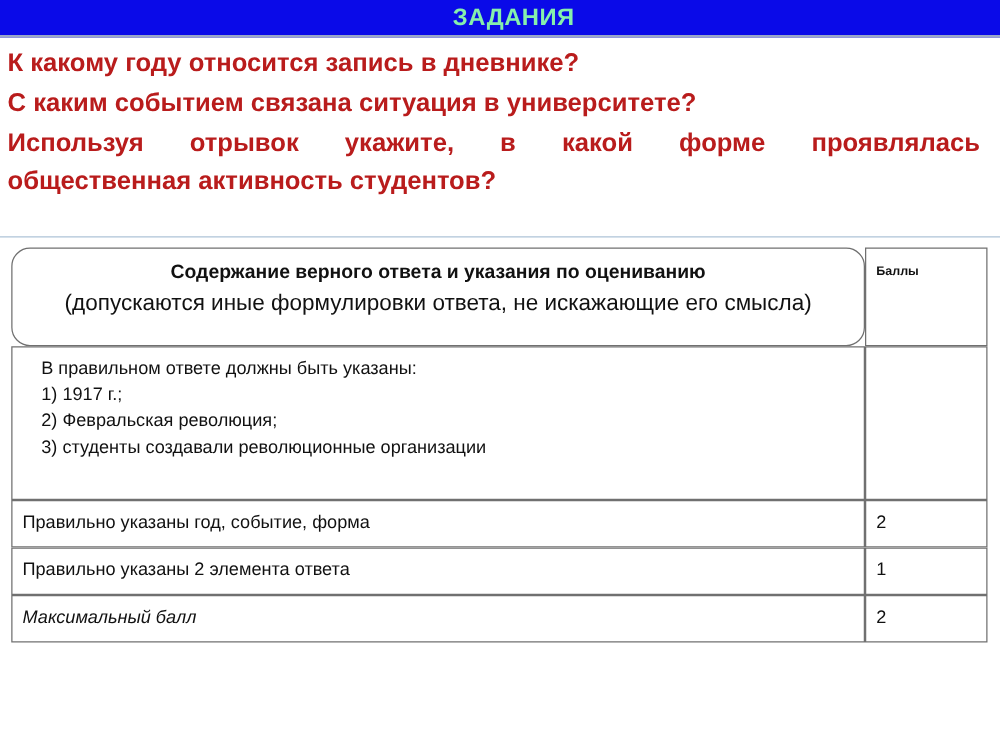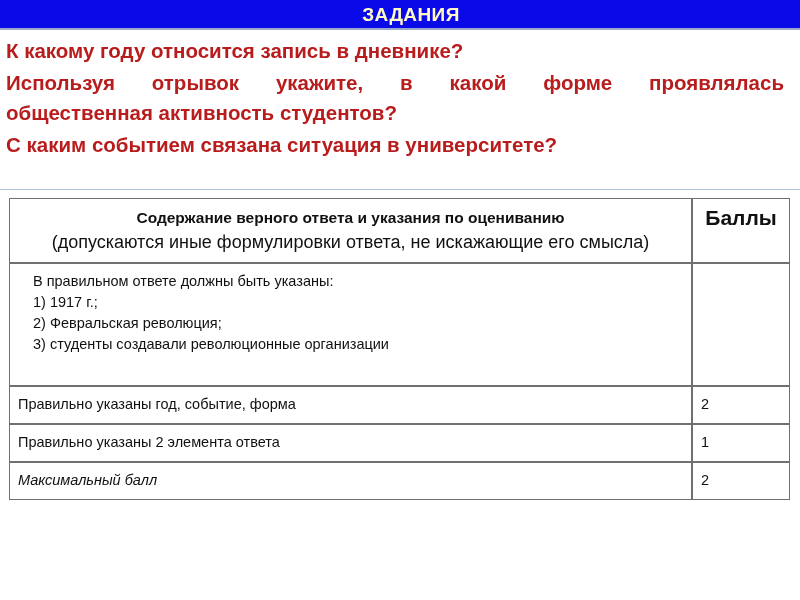--- a/index.html
+++ b/index.html
@@ -28,21 +28,21 @@
     box-sizing: border-box;
   }
   .banner-title {
     position: absolute;
     left: 0;
     top: 3px;
     width: 800px;
     text-align: center;
     padding-left: 22px;
     box-sizing: border-box;
-    color: #fef9c3;
+    color: #86efac;
     font-size: 19px;
     font-weight: bold;
     letter-spacing: 0.4px;
     line-height: 23px;
   }
 
   
   .questions {
     position: absolute;
     left: 6px;
@@ -99,39 +99,40 @@
     font-size: 14.5px;
     line-height: 21px;
     color: #111111;
     background: #ffffff;
   }
   .col-desc { width: 683px; }
   .col-pts  { width: 98px; }
 
   td.hdr-desc {
     text-align: center;
-    padding: 8px 10px 9px 10px;
+    padding: 8px 10px 23px 10px;
+    border-radius: 15px;
   }
   .hdr-line1 {
     display: block;
     font-weight: bold;
     font-size: 15.5px;
     line-height: 22px;
     margin-bottom: 3px;
   }
   .hdr-line2 {
     display: block;
     font-weight: normal;
     font-size: 18px;
     line-height: 21px;
   }
   td.hdr-pts {
     font-weight: bold;
-    font-size: 21px;
-    text-align: center;
+    font-size: 10px;
+    text-align: left;
     padding-top: 8px;
   }
 
   .row-lines span {
     display: block;
   }
   td.italic-cell {
     font-style: italic;
     margin-left: 39px;
   }
@@ -143,25 +144,25 @@
 </style>
 </head>
 <body>
 
 <div class="banner">
   <div class="banner-title">ЗАДАНИЯ</div>
 </div>
 
 <div class="questions">
   <p class="question">К какому году относится запись в дневнике?</p>
+  <p class="question">С каким событием связана ситуация в университете?</p>
   <p class="question justified">
     <span class="line1">Используя отрывок укажите, в какой форме проявлялась</span>
     <span class="line2">общественная активность студентов?</span>
   </p>
-  <p class="question">С каким событием связана ситуация в университете?</p>
 </div>
 
 <div class="hrule"></div>
 
 <table class="score-table">
   <colgroup>
     <col class="col-desc">
     <col class="col-pts">
   </colgroup>
   <tbody>

